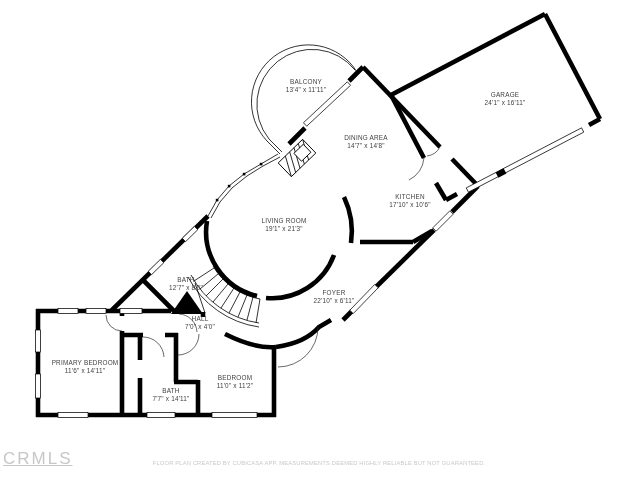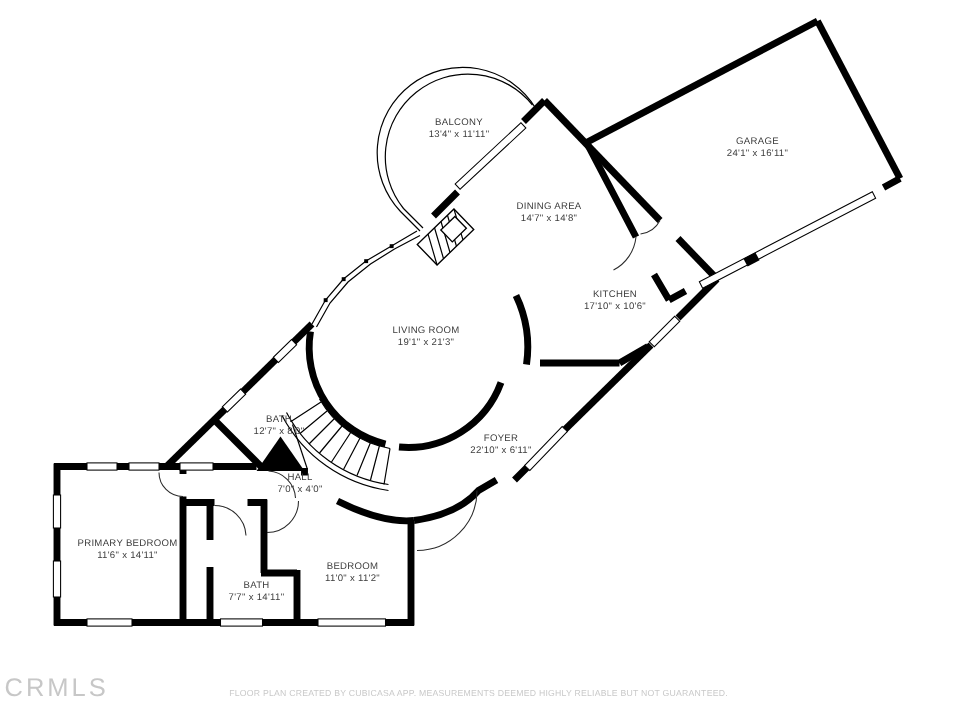--- a/index.html
+++ b/index.html
@@ -4,21 +4,21 @@
 <style>
   html,body{margin:0;padding:0;background:#fff;}
   .canvas{position:relative;width:640px;height:480px;background:#ffffff;overflow:hidden;
           font-family:"Liberation Sans",sans-serif;}
   .plan-svg{position:absolute;left:0;top:0;}
   .room-label{position:absolute;transform:translate(-50%,-50%);text-align:center;
               color:#3d3d3d;font-size:6.4px;line-height:7.8px;letter-spacing:.2px;
               white-space:nowrap;}
   .room-label .dims{display:block;}
   .watermark{position:absolute;left:3px;top:449px;font-size:17px;color:#c7c7c7;
-             letter-spacing:2px;font-weight:400;}
+             letter-spacing:2px;font-weight:400;text-decoration:underline;}
   .disclaimer{position:absolute;left:319px;top:463px;transform:translate(-50%,-50%);
               font-size:5.8px;color:#c9c9c9;letter-spacing:.15px;white-space:nowrap;}
   .wall{stroke:#000;stroke-width:4.6;fill:none;stroke-linecap:butt;}
   .thin{stroke:#000;stroke-width:.8;fill:none;}
   .swing{stroke:#2a2a2a;stroke-width:.7;fill:none;}
   .win{fill:#fff;stroke:#000;stroke-width:.7;}
   .solid{fill:#000;stroke:none;}
 </style>
 </head>
 <body>

